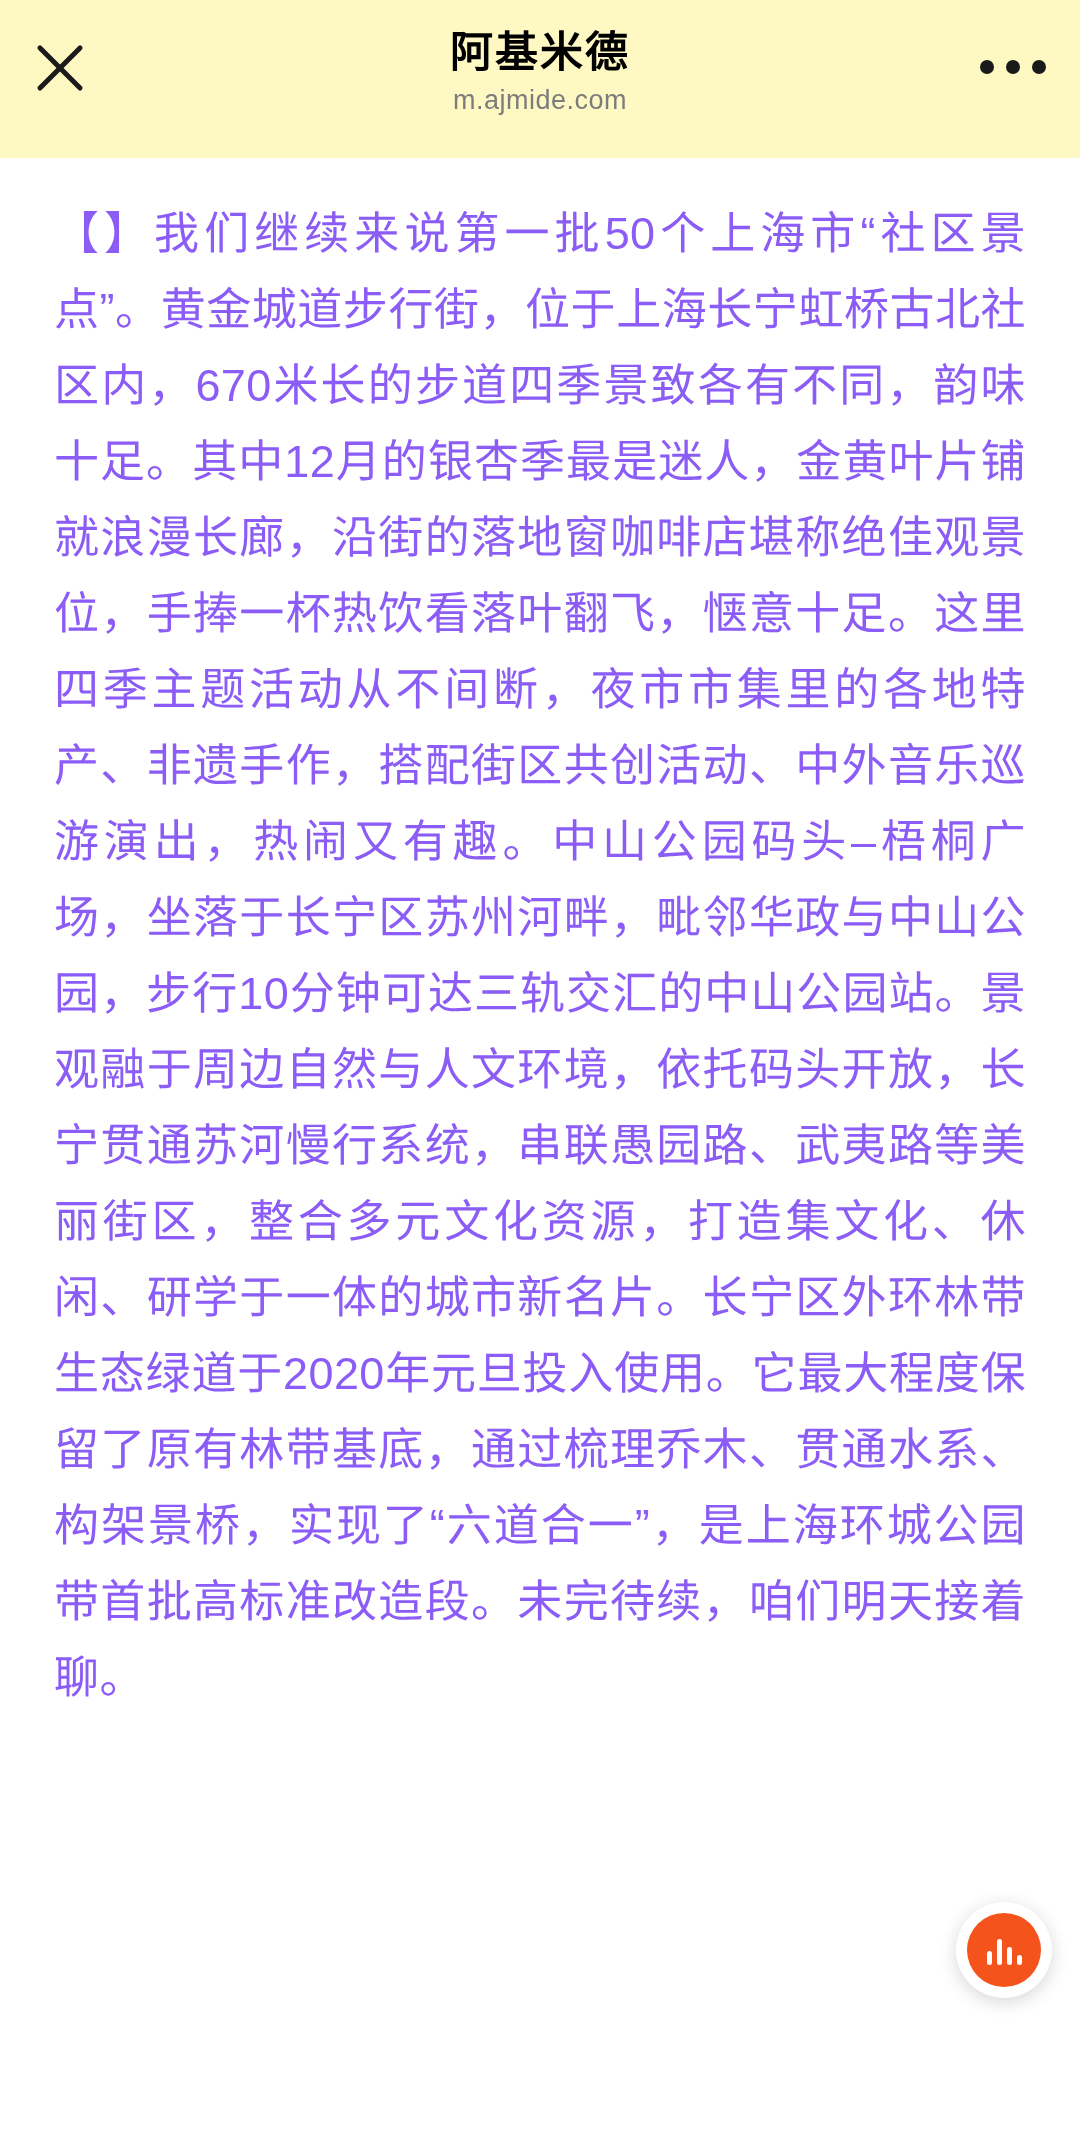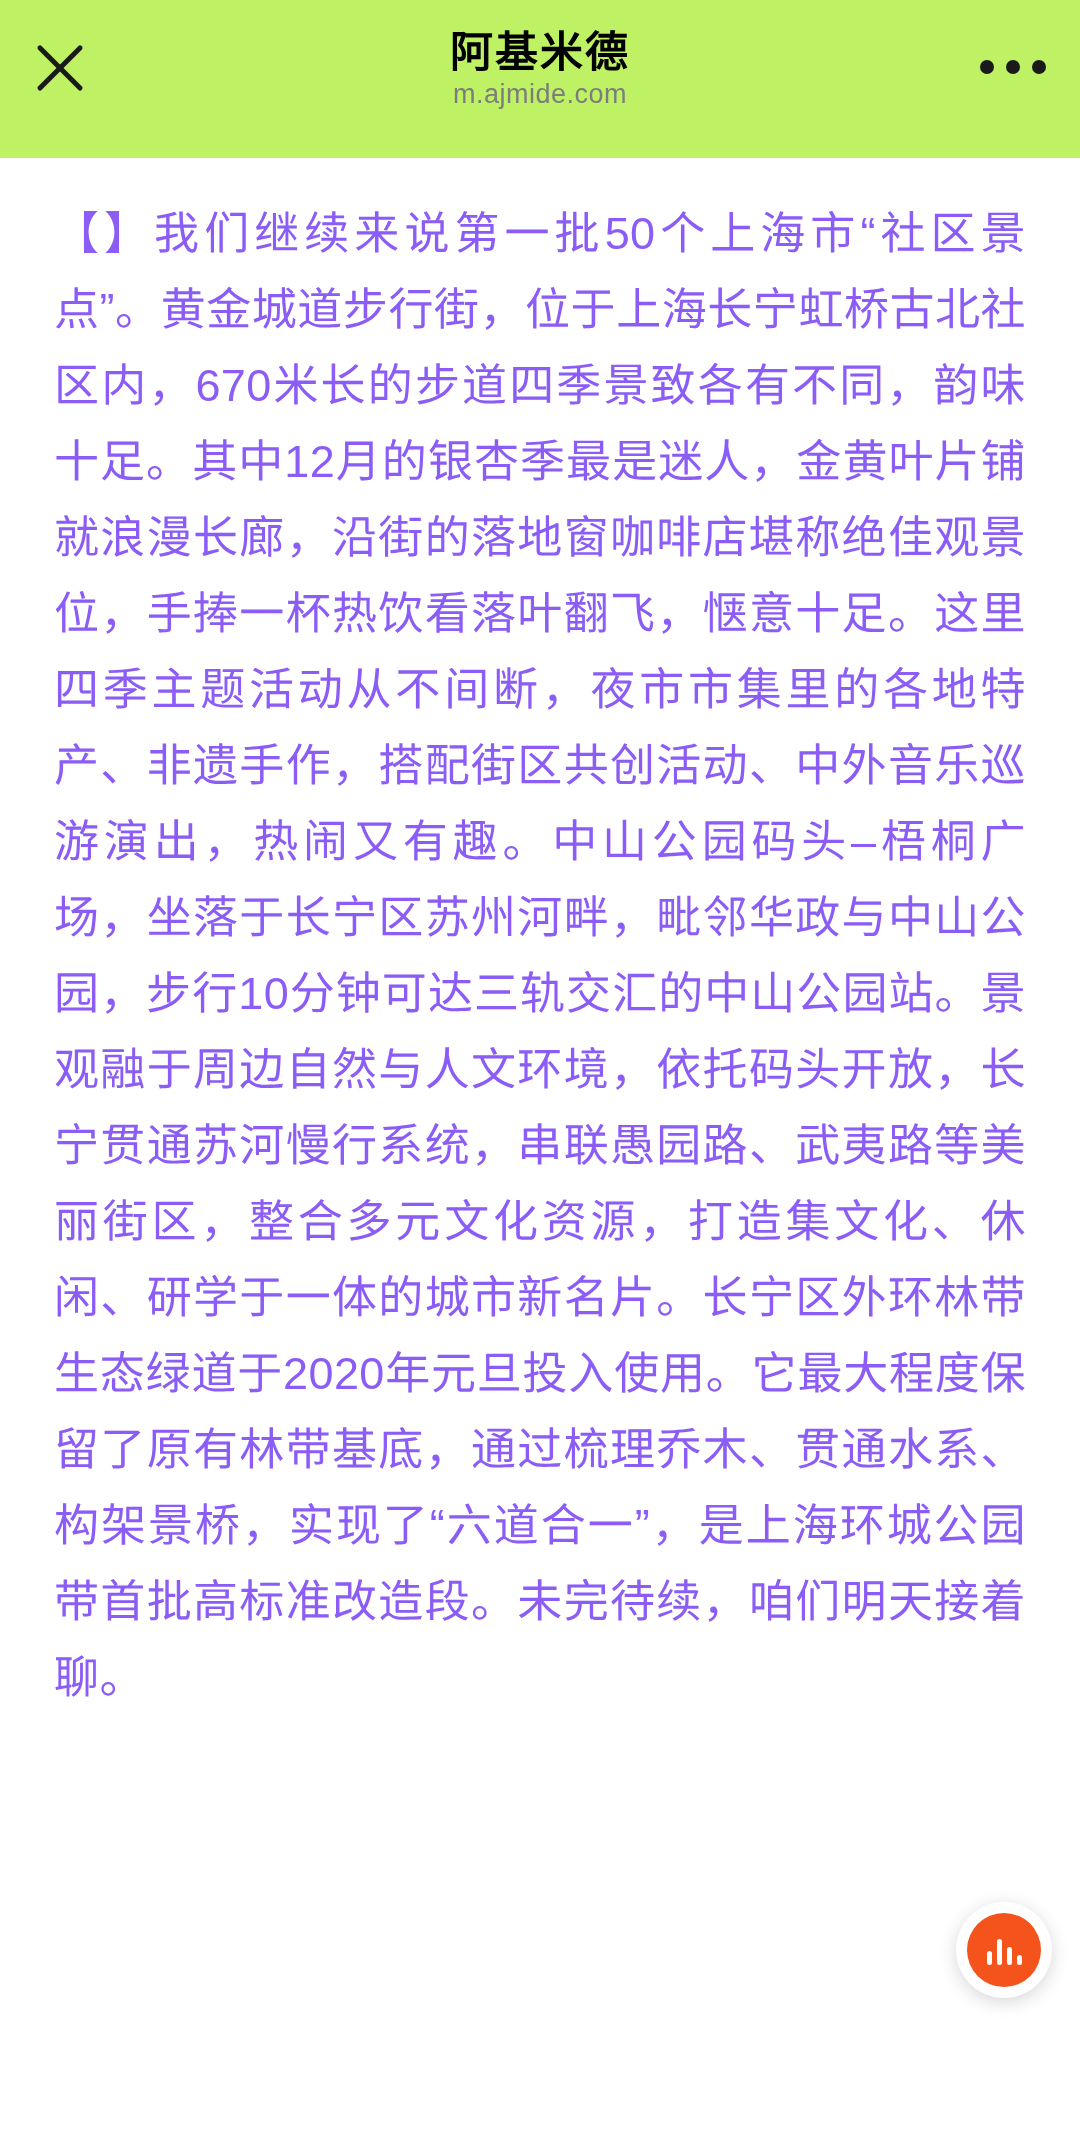--- a/index.html
+++ b/index.html
@@ -13,21 +13,21 @@
     overflow: hidden;
     font-family: "Liberation Sans", "DejaVu Sans", sans-serif;
     -webkit-font-smoothing: antialiased;
   }
 
   
   .topbar {
     position: relative;
     width: 100%;
     height: 158px;
-    background: #bef264;
+    background: #fef9c3;
     box-sizing: border-box;
   }
   .close-btn {
     position: absolute;
     left: 32px;
     top: 40px;
     width: 56px;
     height: 56px;
     cursor: pointer;
   }
@@ -42,21 +42,21 @@
     pointer-events: none;
   }
   .title {
     font-size: 43px;
     line-height: 52px;
     font-weight: bold;
     color: #000000;
     letter-spacing: 2px;
   }
   .subtitle {
-    margin-top: 0;
+    margin-top: 6px;
     font-size: 27px;
     line-height: 32px;
     color: #7c7c7c;
     letter-spacing: 0.5px;
   }
 
   .more-btn {
     position: absolute;
     right: 34px;
     top: 52px;

